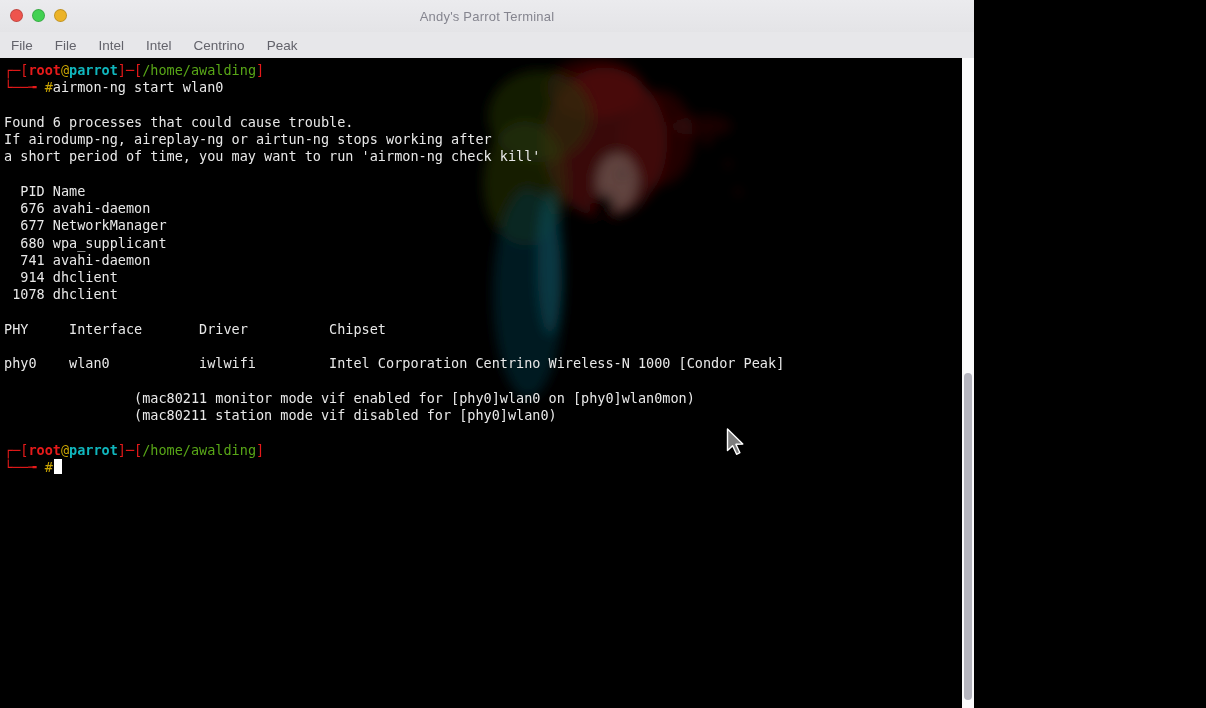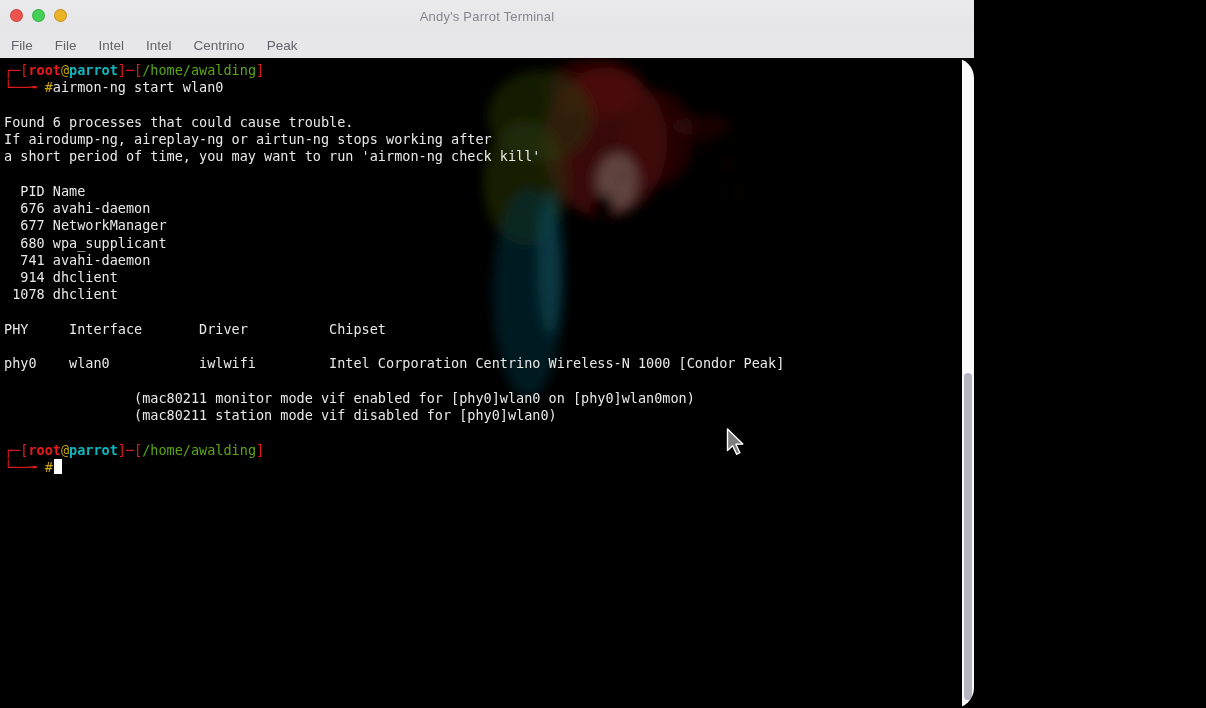--- a/index.html
+++ b/index.html
@@ -23,21 +23,21 @@
   
   .menubar {
     height:26px; flex:0 0 26px; background:#e7e7ea;
     display:flex; align-items:center; padding-left:9px; gap:18px;
     font-size:13.5px; color:#63636b;
   }
   .menu-item { padding:2px 2px; cursor:default; }
 
   
   .terminal {
-    flex:1 1 auto; position:relative; background:#000; overflow:hidden;border-radius:20px;
+    flex:1 1 auto; position:relative; background:#000; overflow:hidden;
   }
   .parrot-bg { position:absolute; left:470px; top:0; pointer-events:none; }
   .term-output {
     position:relative; z-index:2;
     font-family:"DejaVu Sans Mono", monospace;
     font-size:13.5px; line-height:17.25px;
     color:#e8e8e8; padding:4px 0 0 4px;
     white-space:pre;
   }
   .tline { min-height:17.25px; }

